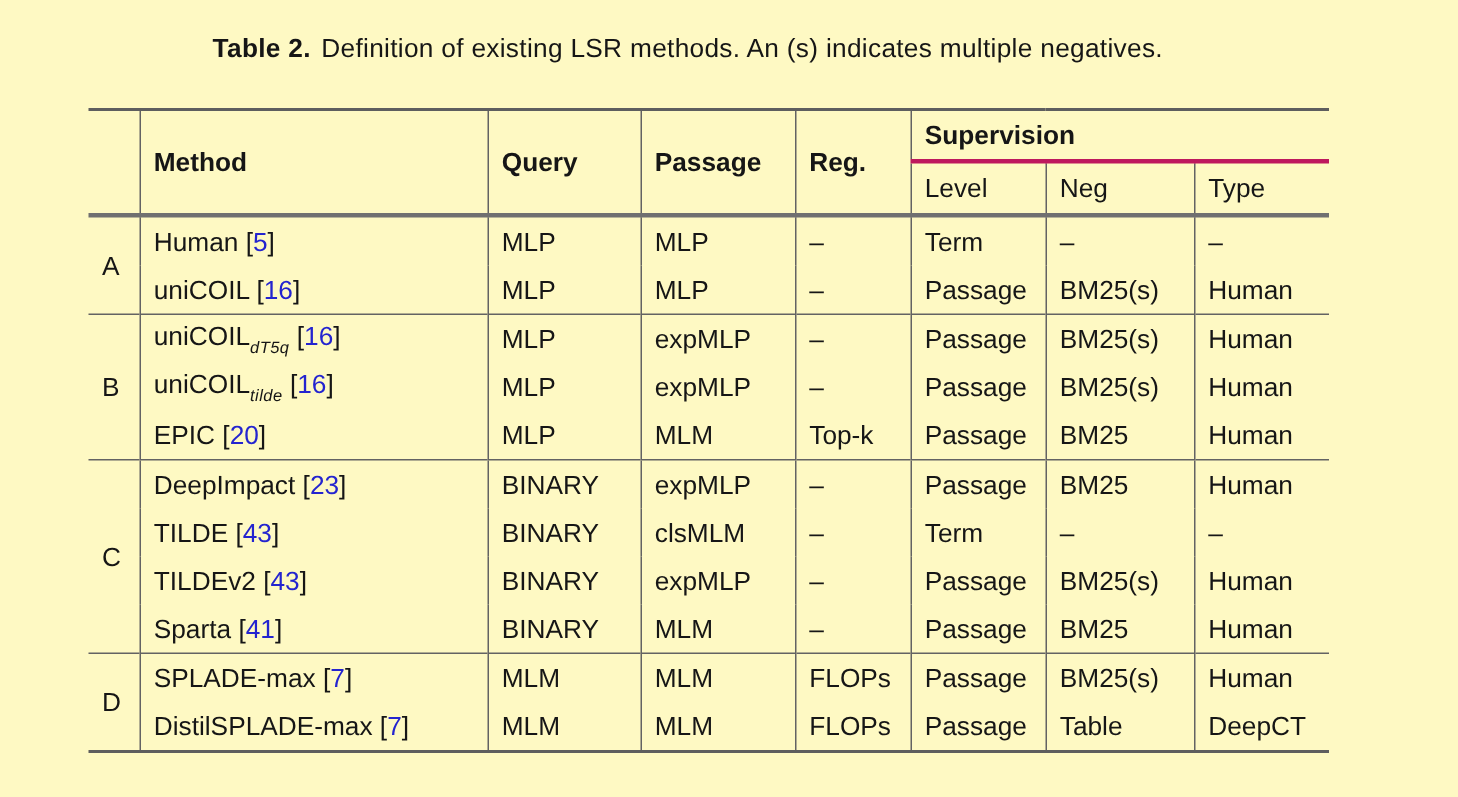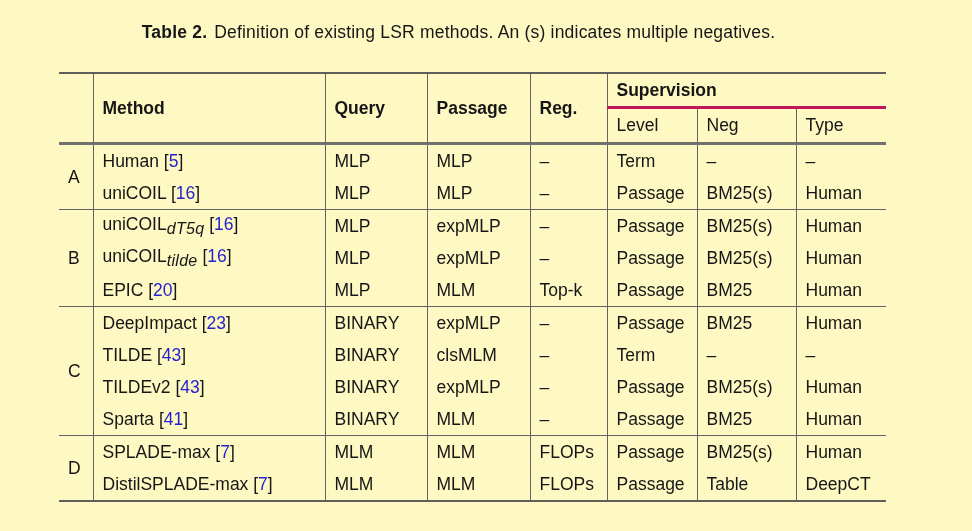--- a/index.html
+++ b/index.html
@@ -45,21 +45,21 @@
   tbody { border-top: 1px solid #636363; }
   thead tr.h1 th { height: 32px; }
   thead tr.h2 th { height: 33px; margin-top: 44px; }
   thead th { font-weight: 700; vertical-align: top; padding-top: 6px; }
   thead tr.h2 th { font-weight: 400; }
   tbody td { height: 32px; font-weight: 400; }
   .br { border-right: 1px solid #636363; }
   .grp-cell { text-align: center; padding: 0; vertical-align: top; padding-top: 5px; }
   .sup-header { border-bottom: 3px solid #be185d; }
   .cite { color: var(--citation-color, #2424cf); }
-  .msub { font-style: italic; font-size: 16px; letter-spacing: 0.3px; margin-top: 36px; }
+  .msub { font-style: italic; font-size: 11px; letter-spacing: 0.3px; margin-top: 36px; }
 </style>
 </head>
 <body>
 
 <div class="page">
 
   <div class="caption">
     <span class="cap-label">Table 2.</span><span>Definition of existing LSR methods. An (s) indicates multiple negatives.</span>
   </div>
 

